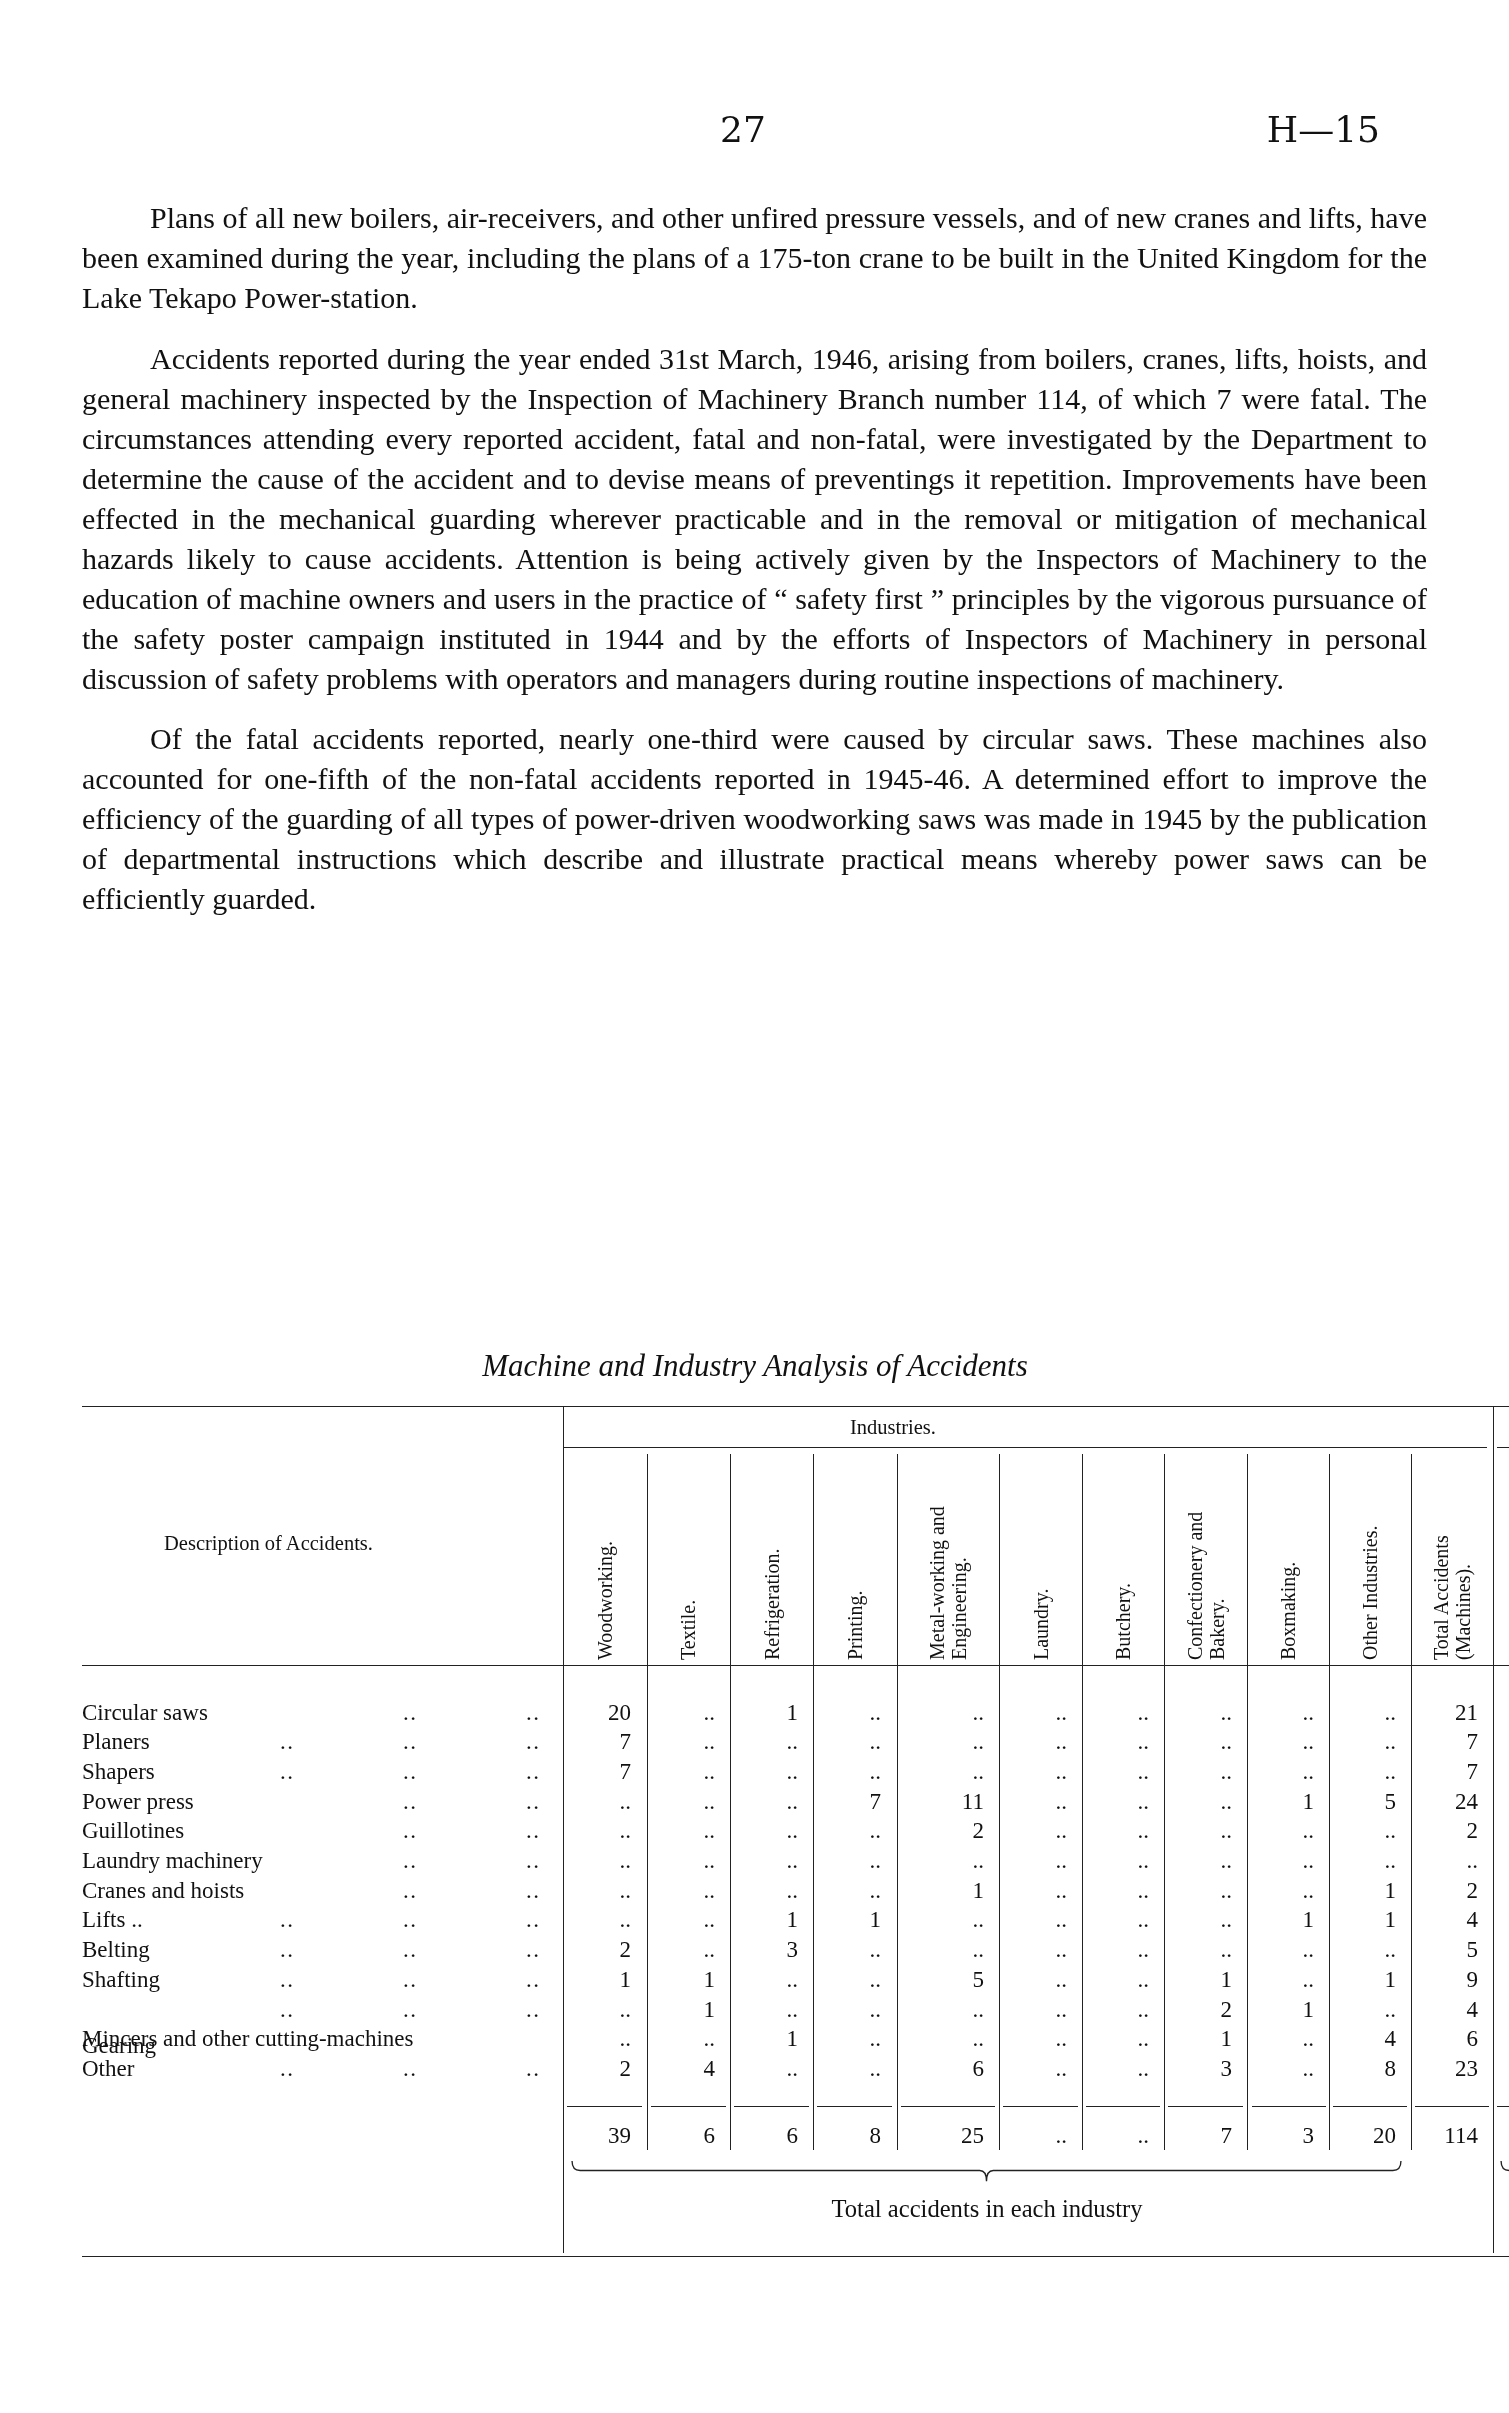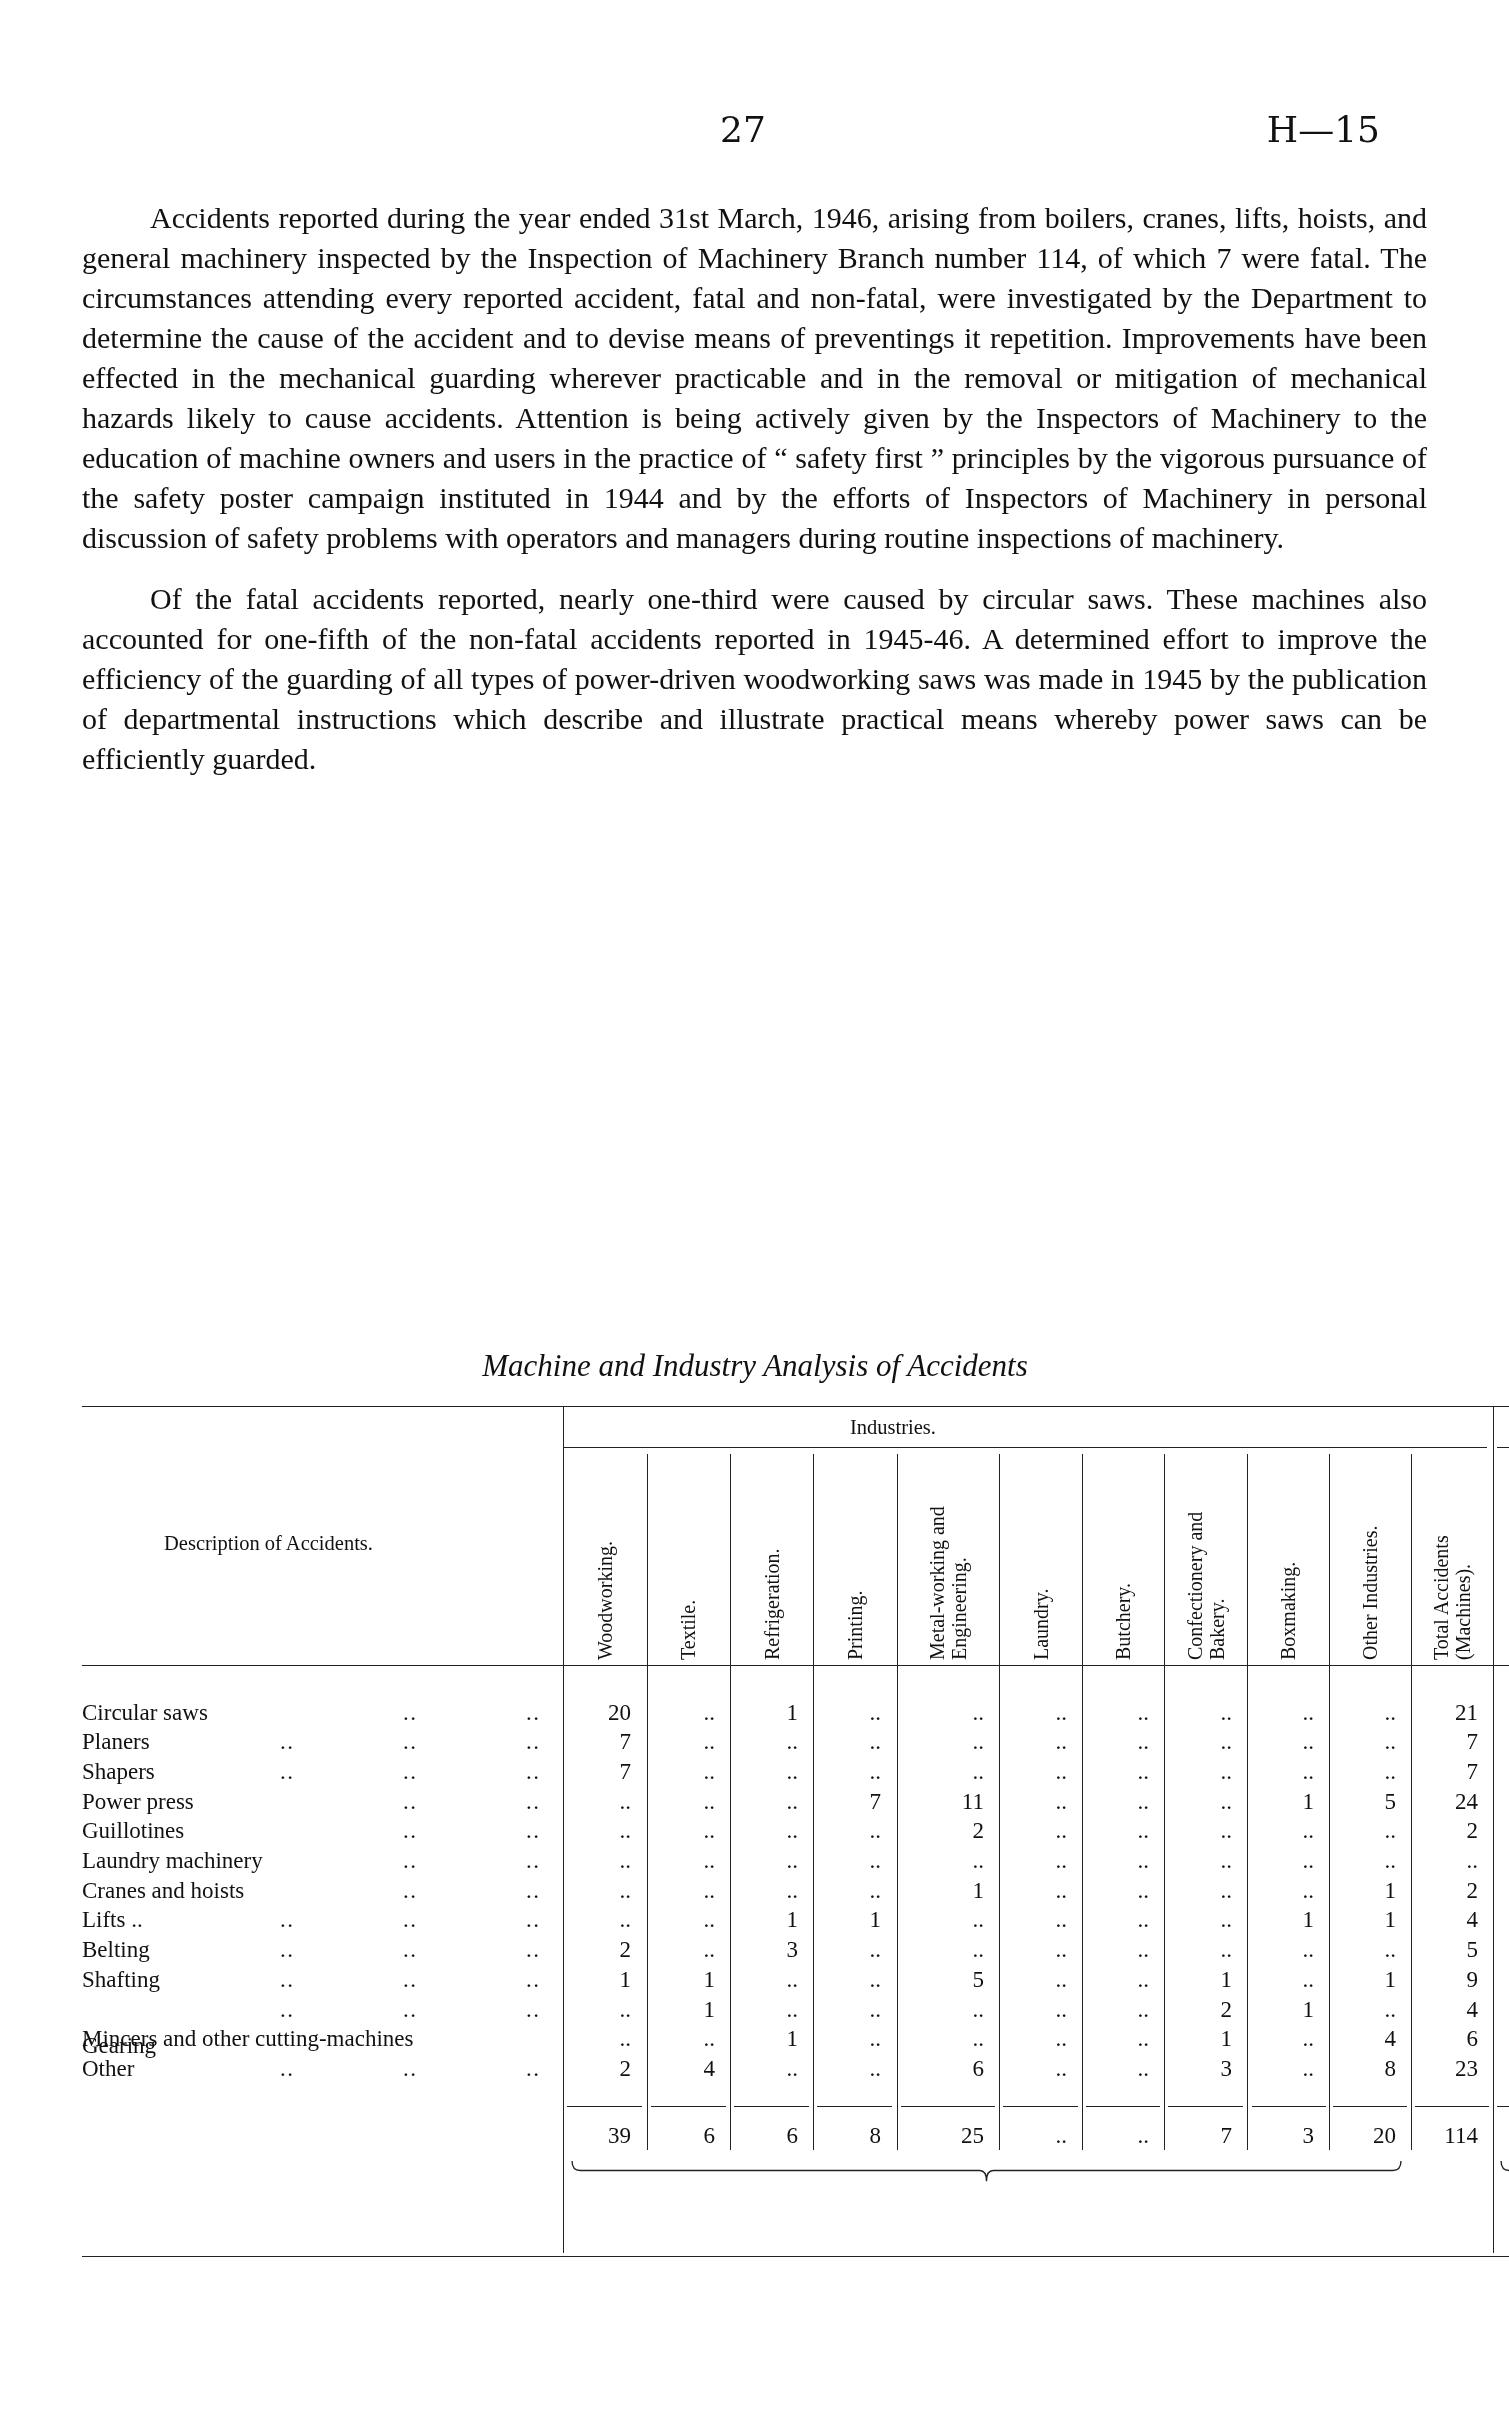--- a/index.html
+++ b/index.html
@@ -35,20 +35,21 @@
 </style>
 </head>
 <body>
 
 <div class="page-header">
   <span class="page-number">27</span>
   <span class="doc-ref">H—15</span>
 </div>
 
 <div class="body-text">
+  <p>Plans of all new boilers, air-receivers, and other unfired pressure vessels, and of new cranes and lifts, have been examined during the year, including the plans of a 175-ton crane to be built in the United Kingdom for the Lake Tekapo Power-station.</p>
   <p>Accidents reported during the year ended 31st March, 1946, arising from boilers, cranes, lifts, hoists, and general machinery inspected by the Inspection of Machinery Branch number 114, of which 7 were fatal. The circumstances attending every reported accident, fatal and non-fatal, were investigated by the Department to determine the cause of the accident and to devise means of preventings it repetition. Improvements have been effected in the mechanical guarding wherever practicable and in the removal or mitigation of mechanical hazards likely to cause accidents. Attention is being actively given by the Inspectors of Machinery to the education of machine owners and users in the practice of “ safety first ” principles by the vigorous pursuance of the safety poster campaign instituted in 1944 and by the efforts of Inspectors of Machinery in personal discussion of safety problems with operators and managers during routine inspections of machinery.</p>
   <p>Of the fatal accidents reported, nearly one-third were caused by circular saws. These machines also accounted for one-fifth of the non-fatal accidents reported in 1945-46. A determined effort to improve the efficiency of the guarding of all types of power-driven woodworking saws was made in 1945 by the publication of departmental instructions which describe and illustrate practical means whereby power saws can be efficiently guarded.</p>
 </div>
 
 <div class="table-caption">Machine and Industry Analysis of Accidents</div>
 
 <div class="table-wrap" id="tbl">
   <div class="hdr-text" id="hdr-desc" style="left: 82px; top: 126px;">Description of Accidents.</div>
   <div class="hdr-text" id="hdr-ind" style="left: 768px; top: 10.2px;">Industries.</div>
 
@@ -327,16 +328,17 @@
     <div class="cell" style="left: 1165px; top: 717px; width: 67px;">3</div>
     <div class="cell" style="left: 1247px; top: 717px; width: 67px;">20</div>
     <div class="cell" style="left: 1329px; top: 717px; width: 67px;">114</div>
     <div class="cell" style="left: 1411px; top: 717px; width: 67px;">7</div>
     <svg class="brace" width="841" height="27" style="left: 484px; top: 755px;" viewBox="0 0 1232 40">
       <path d="M2,0 Q2,14 14,14 L606,14 Q616,14 616,30 Q616,14 626,14 L1218,14 Q1230,14 1230,0" fill="none" stroke="#222" stroke-width="2"></path>
     </svg>
     <svg class="brace" width="154" height="27" style="left: 1417px; top: 755px;" viewBox="0 0 226 40">
       <path d="M2,0 Q2,14 14,14 L103,14 Q113,14 113,30 Q113,14 123,14 L212,14 Q224,14 224,0" fill="none" stroke="#222" stroke-width="2"></path>
     </svg>
+    <div class="foot-label" style="left: 481px; top: 789px; width: 848px;">Total accidents in each industry</div>
     <div class="foot-label" style="left: 1411px; top: 789px; width: 165px;">Grand totals</div>
     <div class="rule" style="left: 0px; top: 850px; width: 1576px;"></div>
   </div>
 
 
 </body></html>

